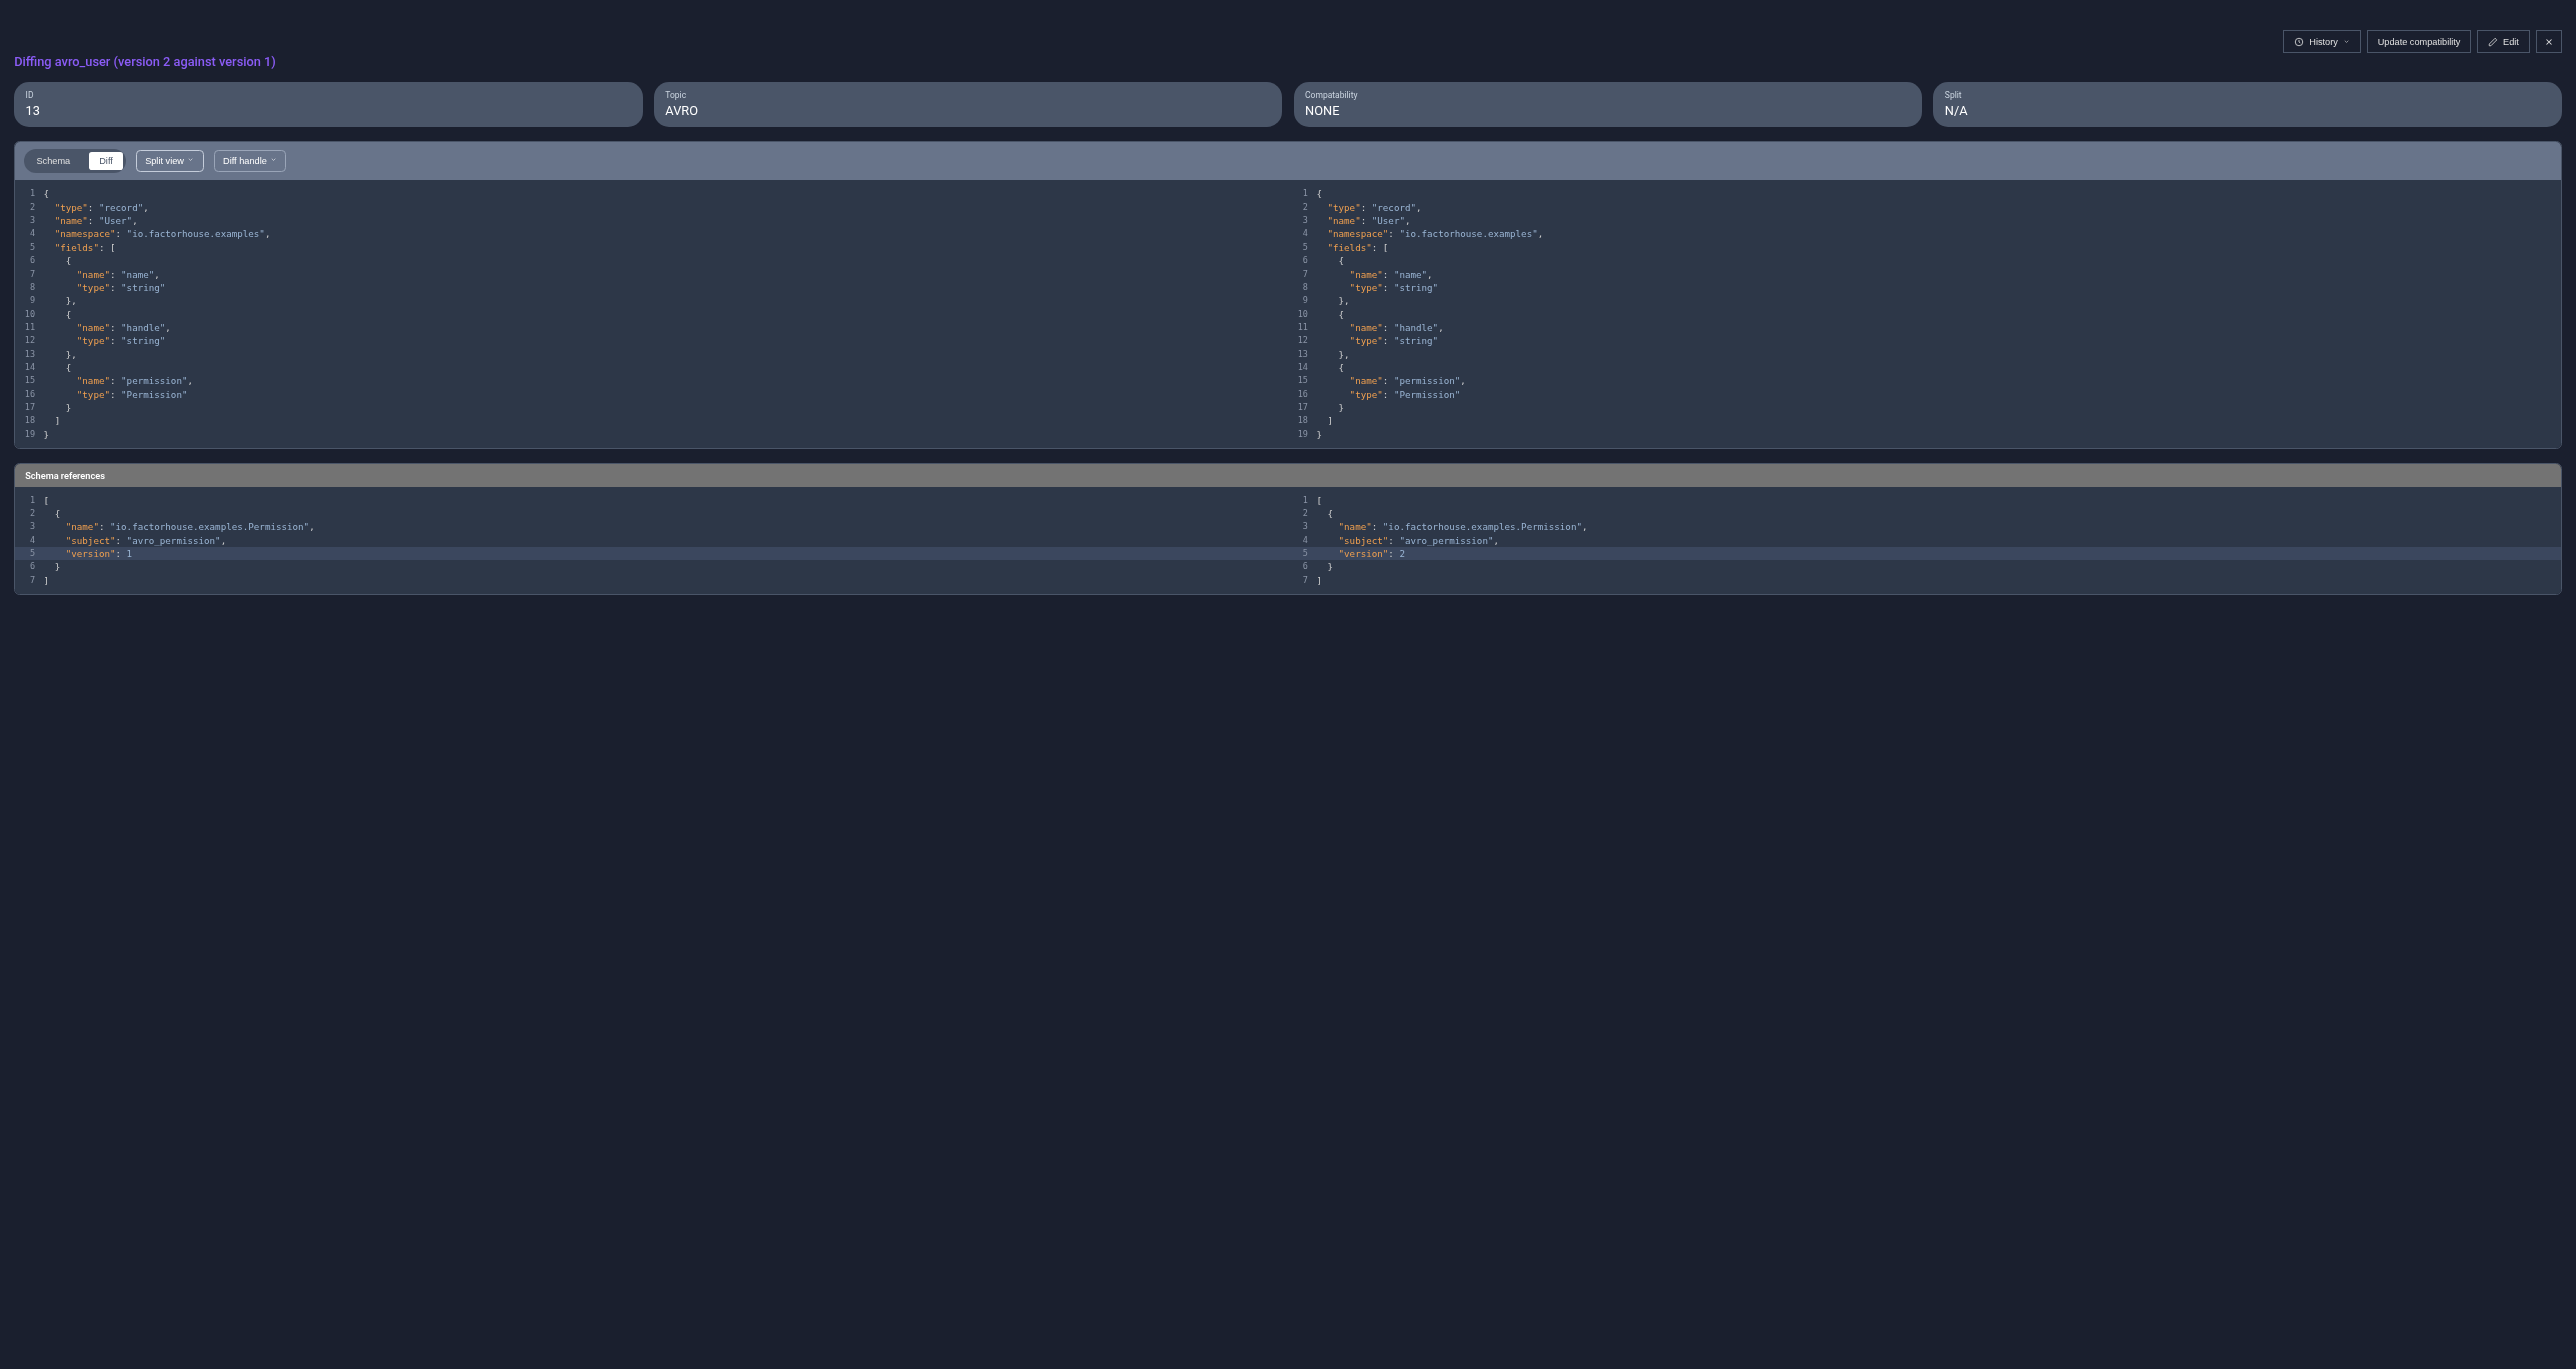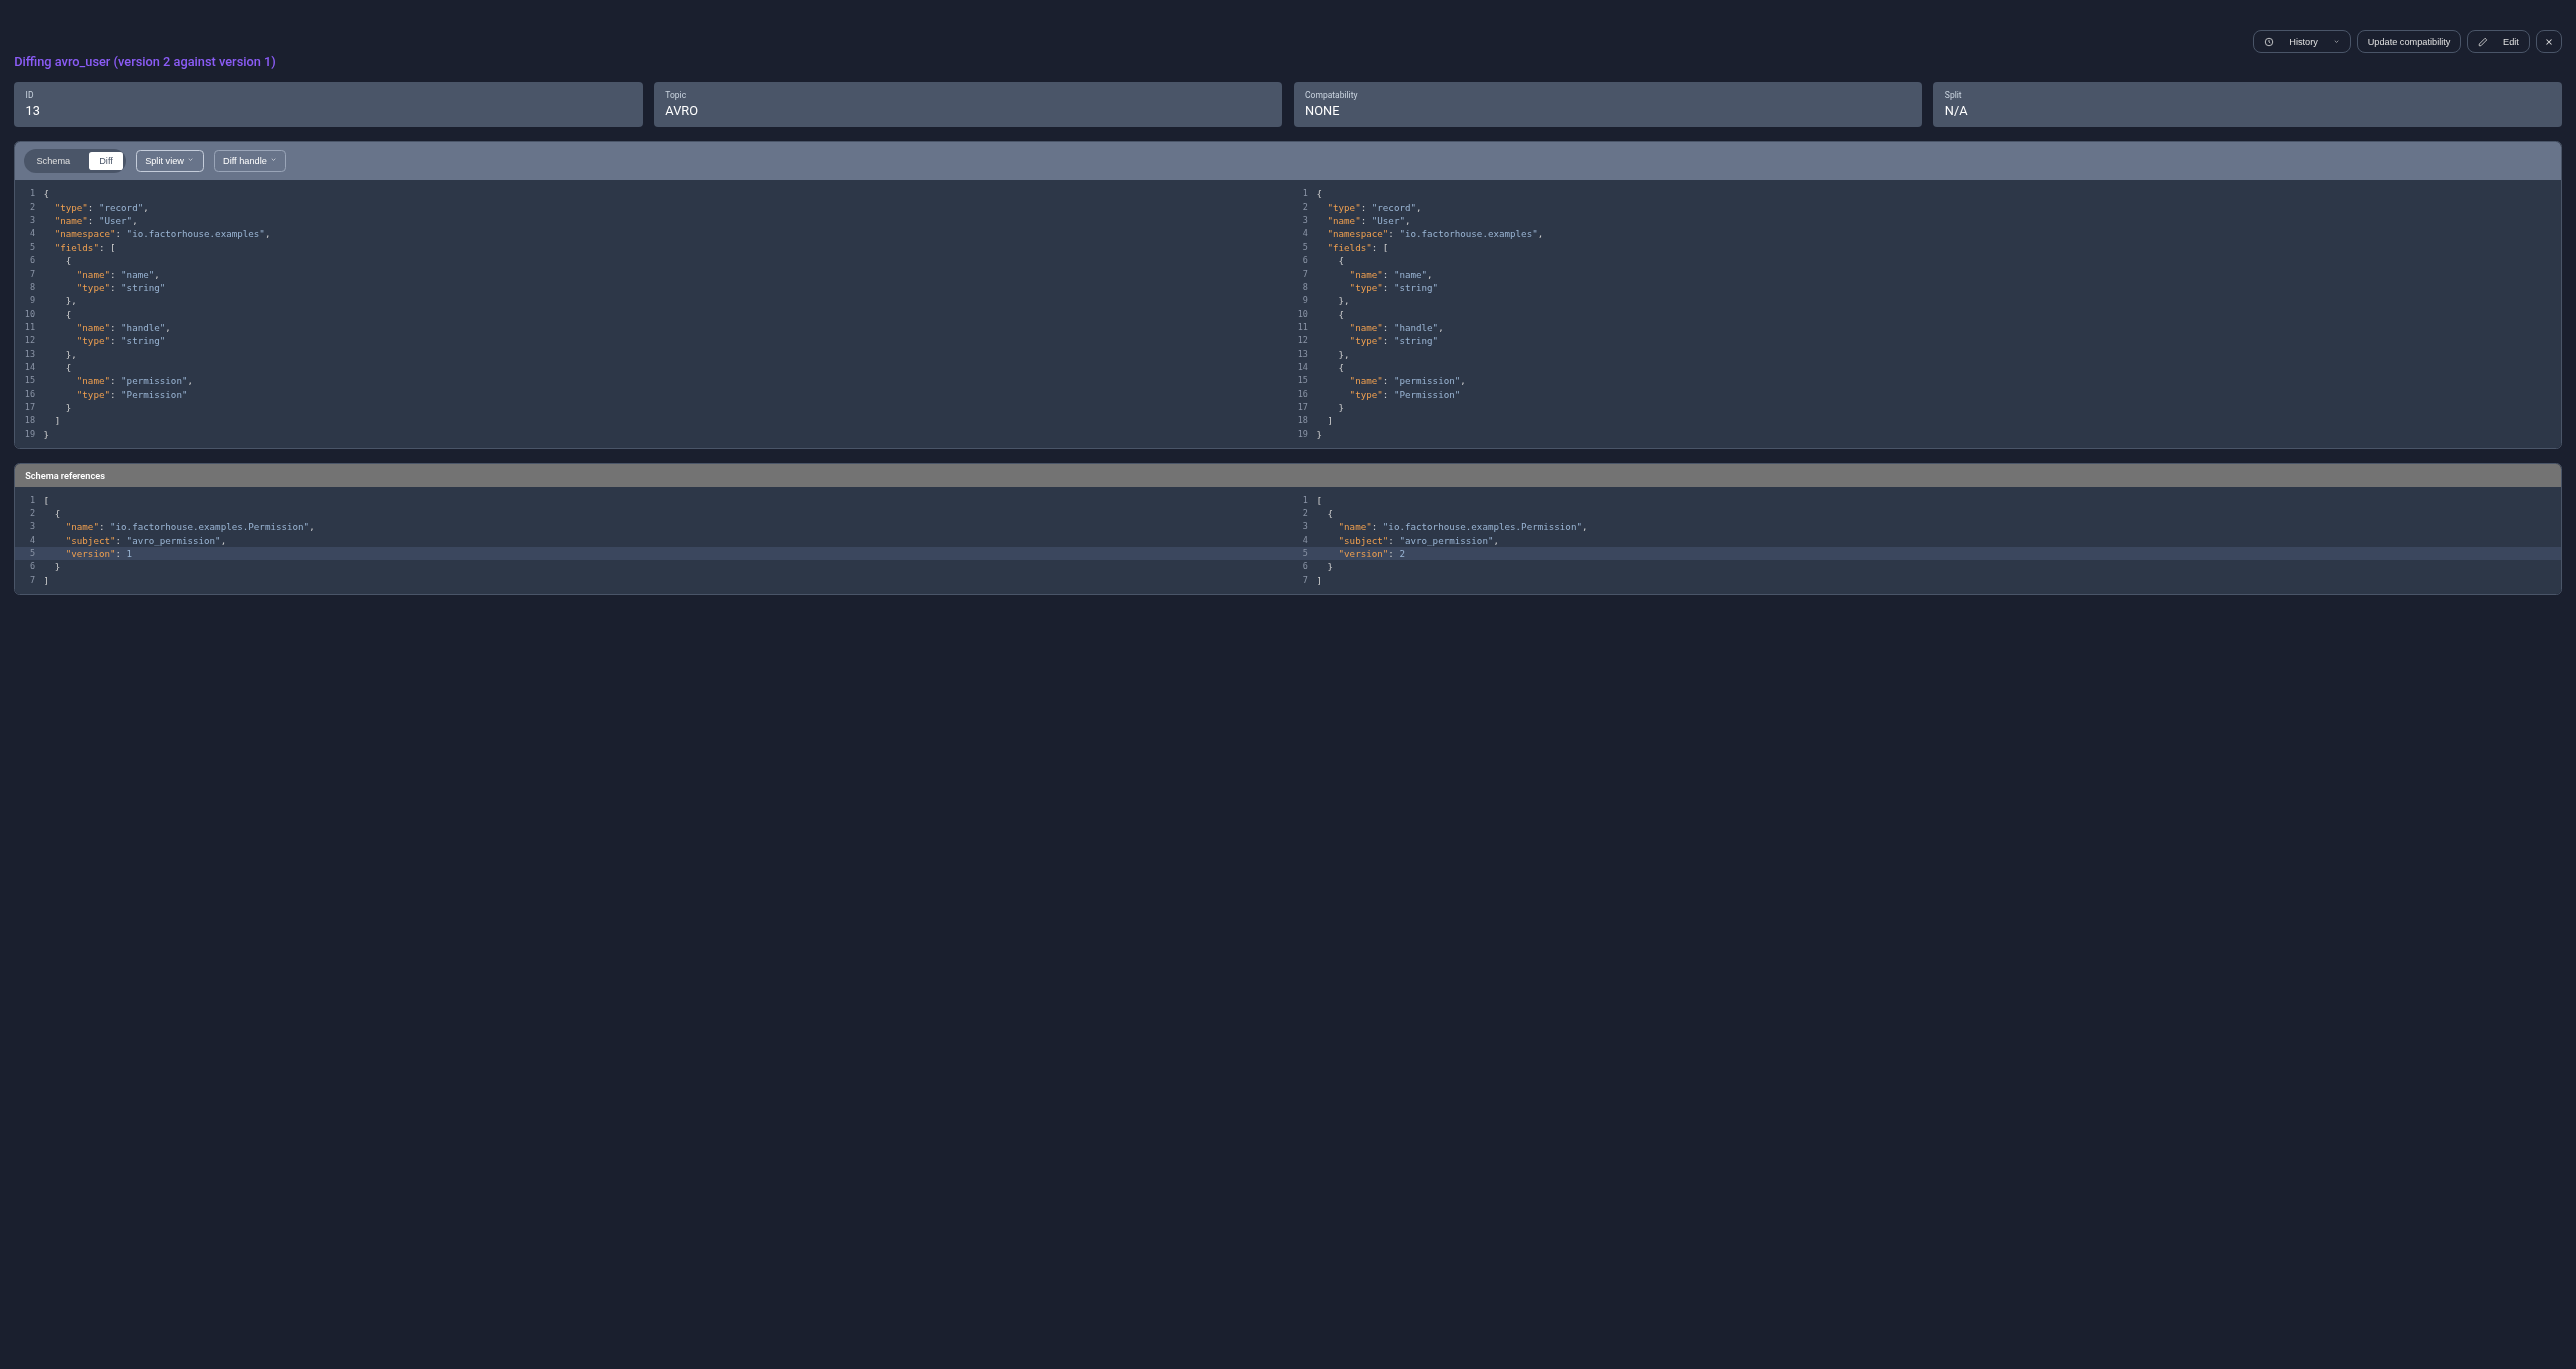--- a/index.html
+++ b/index.html
@@ -24,37 +24,37 @@
 }
 .actions {
   display: flex;
   gap: 5.7px;
 }
 .btn {
   background: transparent;
   border: 0.7px solid #4a5568;
   color: #e0e0e0;
   padding: 5.7px 10px;
-  border-radius: 8px;
+  border-radius: 0;
   font-size: 9.2px;
   cursor: pointer;
   display: inline-flex;
   align-items: center;
-  gap: 15px;
+  gap: 5px;
 }
 .btn-icon { width: 10px; height: 10px; }
 .cards {
   display: grid;
   grid-template-columns: repeat(4, 1fr);
   gap: 11.4px;
   margin-bottom: 14.2px;
 }
 .card {
   background: #4a5568;
-  border-radius: 4px;
+  border-radius: 15px;
   padding: 8.5px 11.4px;
 }
 .card-label {
   font-size: 8.5px;
   color: #cbd5e0;
   margin-bottom: 2.8px;
 }
 .card-value {
   font-size: 12.8px;
   color: #fff;

